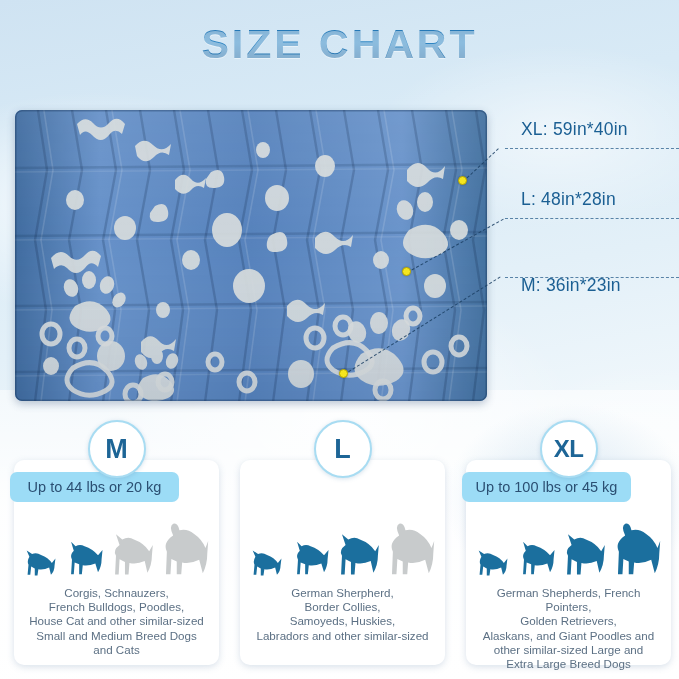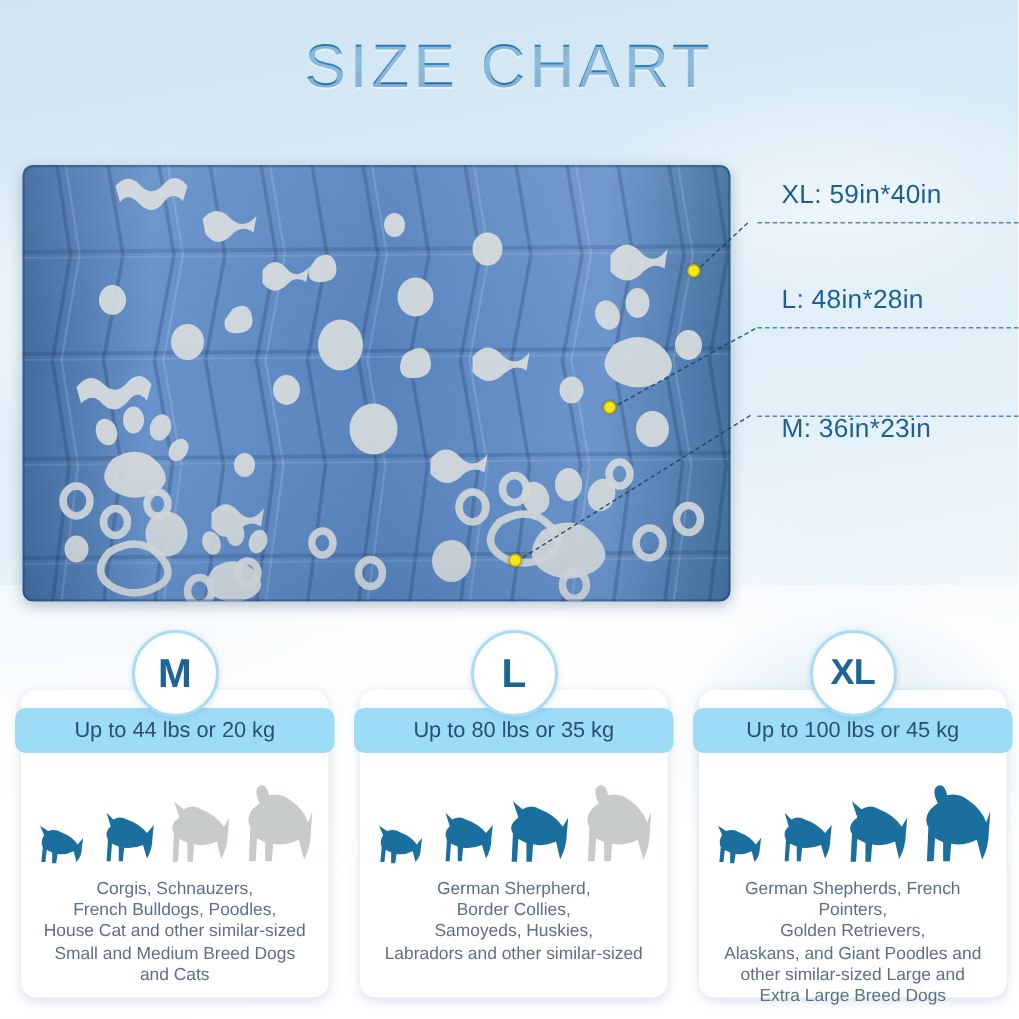--- a/index.html
+++ b/index.html
@@ -36,21 +36,21 @@
     width: 260px; height: 200px;
     background: radial-gradient(ellipse at 50% 50%, rgba(200,222,238,0.75), rgba(255,255,255,0) 68%);
   }
 
   
   #title {
     position: absolute;
     top: 21px; left: 0; right: 0;
     text-align: center;
     font-size: 41px;
-    font-weight: normal;
+    font-weight: bold;
     letter-spacing: 3px;
     background: linear-gradient(180deg, #1f6fad 0%, #2e86c4 46%, #1b6098 100%);
     -webkit-background-clip: text;
     background-clip: text;
     color: transparent;
     -webkit-text-fill-color: transparent;
     text-shadow: 0 1px 0 rgba(255,255,255,0.45);
   }
 
   
@@ -129,21 +129,21 @@
     color: #1d6596;
     z-index: 4;
     box-shadow: 0 1px 4px rgba(90,140,180,0.25);
   }
   .badge.xl { font-size: 24px; letter-spacing: -0.5px; }
 
   .weight-bar {
     position: absolute;
     top: 12px;
     left: -4px;
-    width: 213px;
+    width: 169px;
     height: 30px;
     background: #9cdcf6;
     border-radius: 7px;
     display: flex;
     align-items: center;
     justify-content: center;
     font-size: 14.5px;
     color: #2b4f72;
     z-index: 3;
   }
@@ -363,21 +363,20 @@
     <div>Corgis, Schnauzers,</div>
     <div>French Bulldogs, Poodles,</div>
     <div>House Cat and other similar-sized</div>
     <div>Small and Medium Breed Dogs</div>
     <div>and Cats</div>
   </div>
 </div>
 
 <div class="card c2">
   <div class="badge">L</div>
-  <div class="weight-bar">Up to 80 lbs or 35 kg</div>
   <div class="dogs">
     <svg width="40" height="34" viewBox="0 0 40 34">
       <path fill="#1b6f9e" d="M6 10 L3 3 L9 7 Q14 5 19 8 Q27 11 31 17 L35 12 L34 20 Q34 26 30 30 L28 22 Q22 25 16 24 L15 31 L12 31 L12 23 L8 21 L7 30 L4 30 L5 19 Q3 15 6 10 Z"></path>
     </svg>
     <svg width="46" height="44" viewBox="0 0 46 44">
       <path fill="#1b6f9e" d="M12 14 L9 4 L14 9 Q19 6 24 9 Q33 12 39 19 L44 13 L43 23 Q43 31 39 38 L36 28 Q29 31 22 30 L21 40 L18 40 L18 29 L13 27 L12 40 L9 40 L10 24 Q7 19 12 14 Z"></path>
     </svg>
     <svg width="52" height="54" viewBox="0 0 52 54">
       <path fill="#1b6f9e" d="M14 18 L10 6 L17 12 Q24 8 30 12 Q41 16 47 25 L51 18 L50 30 Q50 40 45 49 L42 36 Q33 40 25 38 L24 51 L20 51 L20 37 L14 34 L13 51 L9 51 L10 30 Q6 24 14 18 Z"></path>
     </svg>

